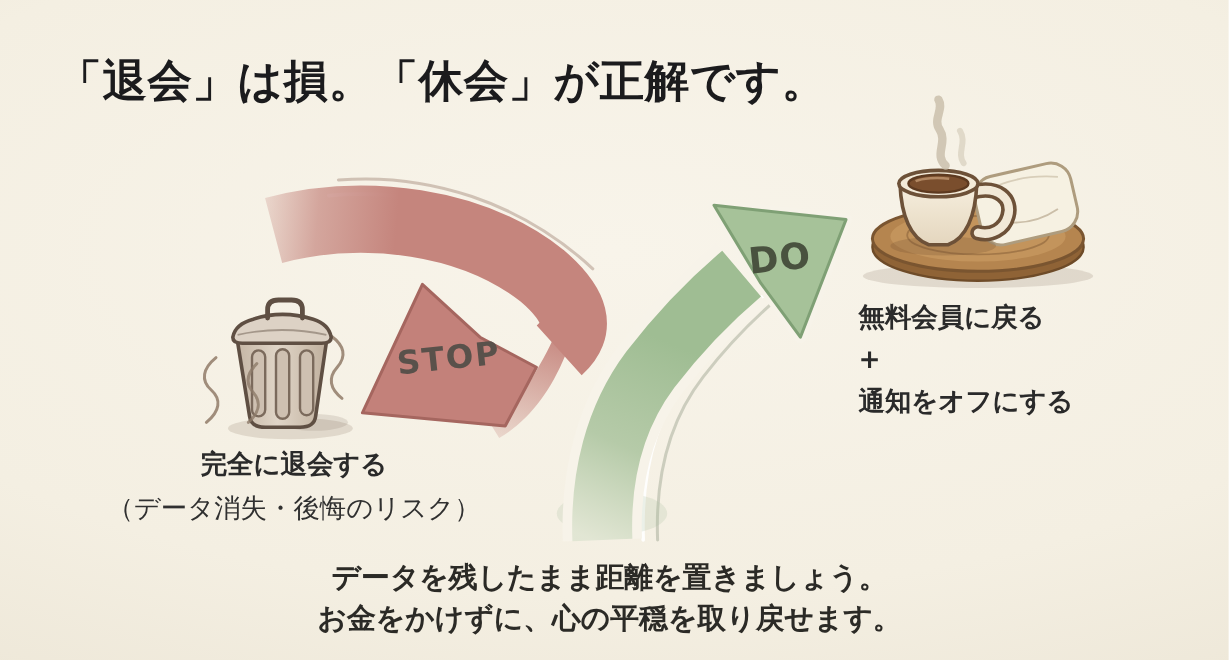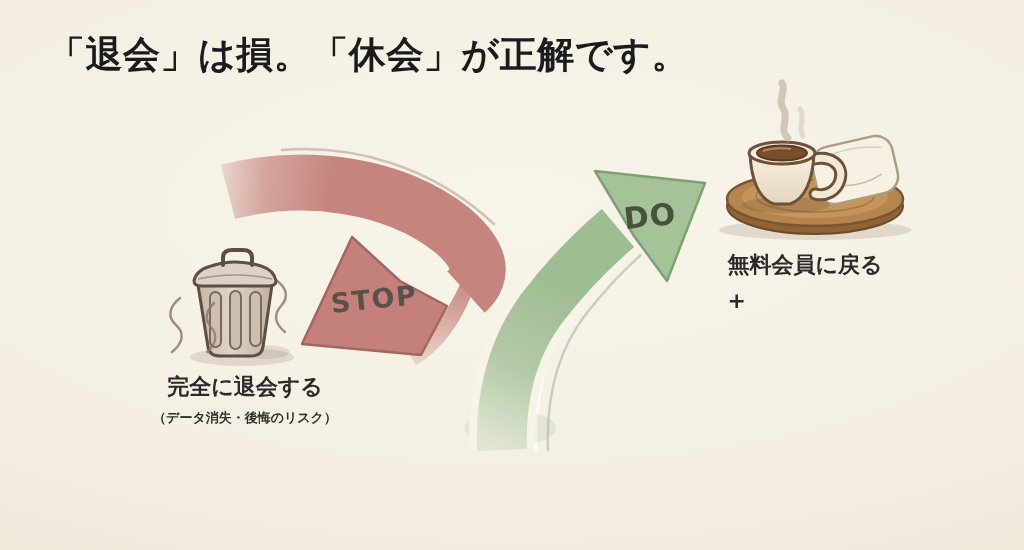--- a/index.html
+++ b/index.html
@@ -6,39 +6,39 @@
   .stage{
     position:relative;
     width:1024px;height:550px;
     overflow:hidden;
     background:radial-gradient(120% 95% at 50% 38%, #f8f4ea 0%, #f4efe2 55%, #e9e2d1 100%);
     font-family:"DejaVu Sans","Liberation Sans",sans-serif;
   }
   .stage svg{position:absolute;left:0;top:0;}
   .txt{position:absolute;white-space:nowrap;}
   .title{
-    left:48px;top:30px;
+    left:48px;top:43px;
     font-family:"DejaVu Serif","Liberation Serif",serif;
     font-size:37px;font-weight:600;letter-spacing:0.5px;
     color:#1b1b1d;margin:0;
   }
   .stop-word{
     left:374px;top:299px;transform:translate(-50%,-50%) rotate(-6deg);
     font-size:27px;font-weight:bold;letter-spacing:1.5px;color:#59514b;
   }
   .do-word{
     left:650px;top:216px;transform:translate(-50%,-50%) rotate(-6deg);
     font-size:30px;font-weight:bold;letter-spacing:1px;color:#49523f;
   }
   .caption-left{
     left:245px;top:372px;transform:translateX(-50%);
     text-align:center;color:#2a2a2a;
   }
   .caption-left .main{font-size:22px;font-weight:600;display:block;}
-  .caption-left .note{font-size:13px;font-weight:700;display:block;margin-top:7px;color:#303030;}
+  .caption-left .note{font-size:22px;font-weight:400;display:block;margin-top:7px;color:#303030;}
   .caption-right{
     left:805px;top:250px;transform:translateX(-50%);
     color:#2a2a2a;font-weight:600;
   }
   .caption-right .line{font-size:22px;display:block;}
   .caption-right .plus{font-size:22px;display:block;margin:8px 0 7px 0;font-weight:600;}
   .footer{
     left:508px;top:464px;transform:translateX(-50%);
     text-align:center;color:#2b2a26;font-weight:600;font-size:24px;line-height:34px;
   }
@@ -138,16 +138,21 @@
   <div class="txt do-word">DO</div>
 
   <div class="txt caption-left">
     <span class="main">完全に退会する</span>
     <span class="note">（データ消失・後悔のリスク）</span>
   </div>
 
   <div class="txt caption-right">
     <span class="line">無料会員に戻る</span>
     <span class="plus">+</span>
+    <span class="line">通知をオフにする</span>
   </div>
 
+  <div class="txt footer">
+    <span>データを残したまま距離を置きましょう。</span>
+    <span>お金をかけずに、心の平穏を取り戻せます。</span>
+  </div>
 
 </div>
 
 </body></html>

